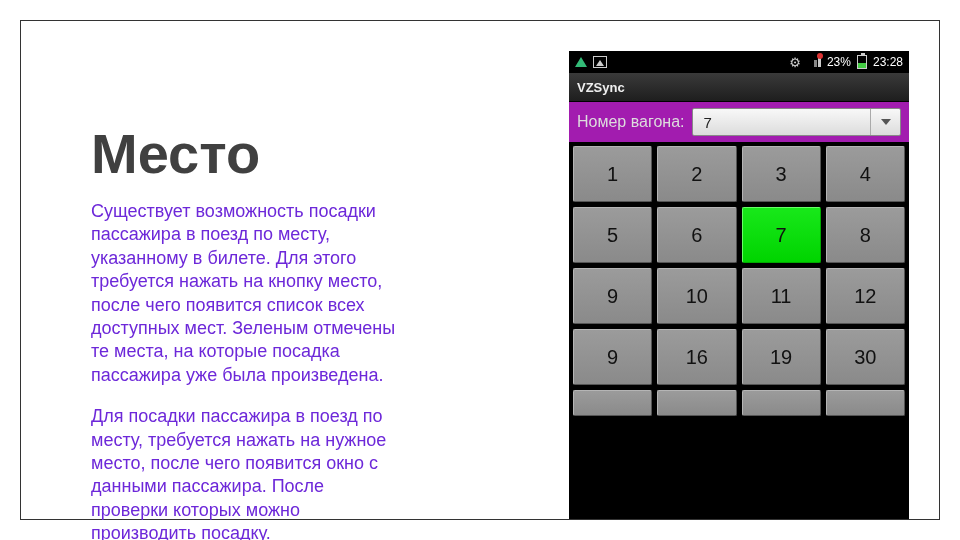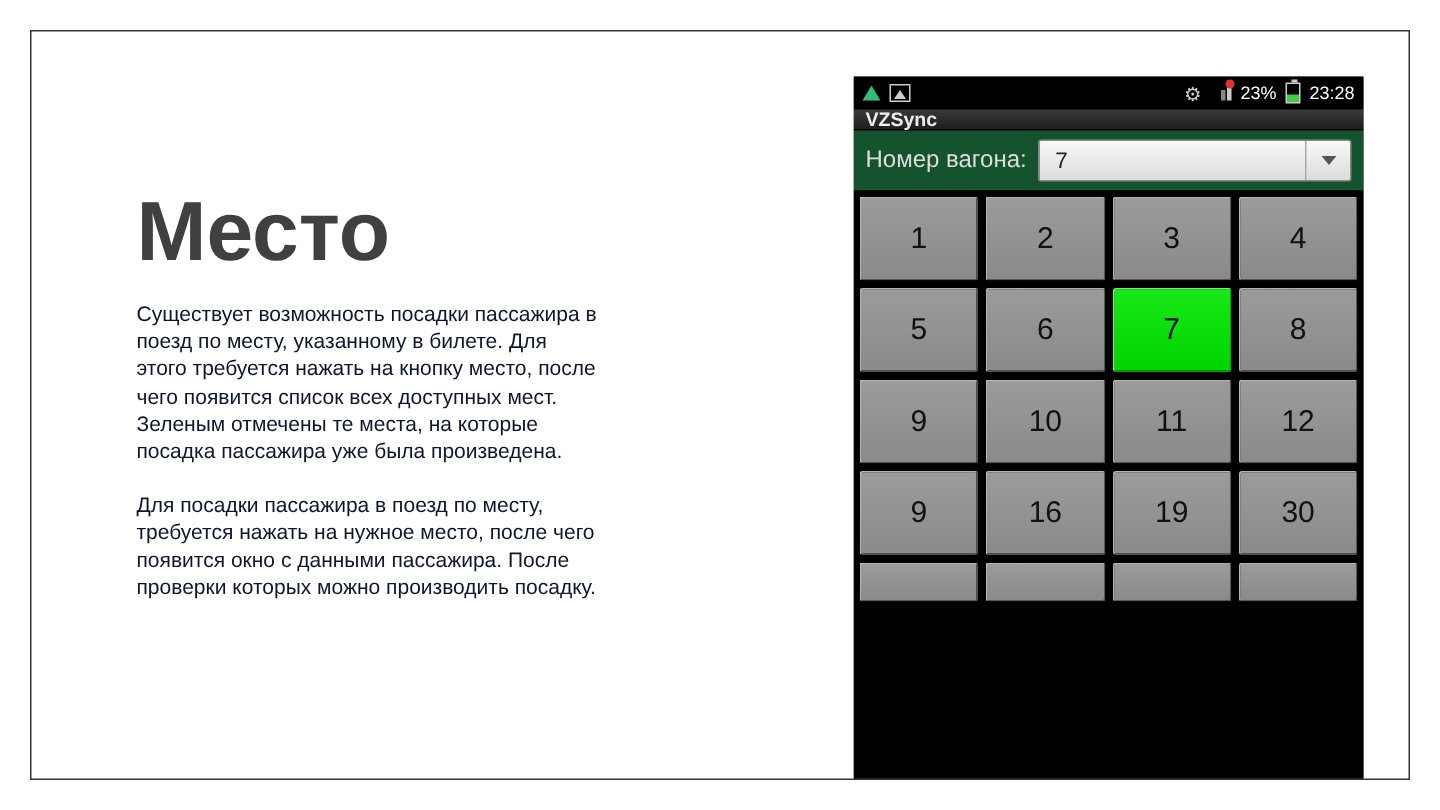--- a/index.html
+++ b/index.html
@@ -19,23 +19,23 @@
     padding: 100px 40px 20px 70px;
   }
   h1 {
     font-weight: 700;
     font-size: 56px;
     color: #404040;
     margin-bottom: 14px;
     letter-spacing: 0px;
   }
   .para {
-    font-size: 14px;
+    font-size: 18px;
     line-height: 1.3;
-    color: #0f172a;
+    color: #6d28d9;
     margin-bottom: 18px;
     max-width: 310px;
   }
   .right {
     width: 370px;
     display: flex;
     align-items: flex-start;
     justify-content: flex-start;
     padding-top: 30px;
     padding-bottom: 30px;
@@ -55,33 +55,33 @@
     background: #000;
     display: flex;
     align-items: center;
     color: #fff;
     font-size: 12px;
     padding: 0 6px;
   }
   .status-left { display: flex; gap: 6px; align-items: center; }
   .status-right { margin-left: auto; display: flex; gap: 6px; align-items: center; }
   .title-bar {
-    height: 14px;
+    height: 29px;
     background: linear-gradient(#3a3a3a, #1e1e1e);
     color: #eee;
     font-size: 13px;
     font-weight: bold;
     display: flex;
     align-items: center;
     padding: 0 8px;
     border-bottom: 1px solid #000;
   }
   .wagon-row {
     height: 40px;
-    background: #14532d;
+    background: #a21caf;
     display: flex;
     align-items: center;
     padding: 0 8px;
     gap: 8px;
   }
   .wagon-label { color: #ddd; font-size: 16px; }
   .wagon-select {
     flex: 1;
     height: 28px;
     background: linear-gradient(#f8f8f8,#dcdcdc);

